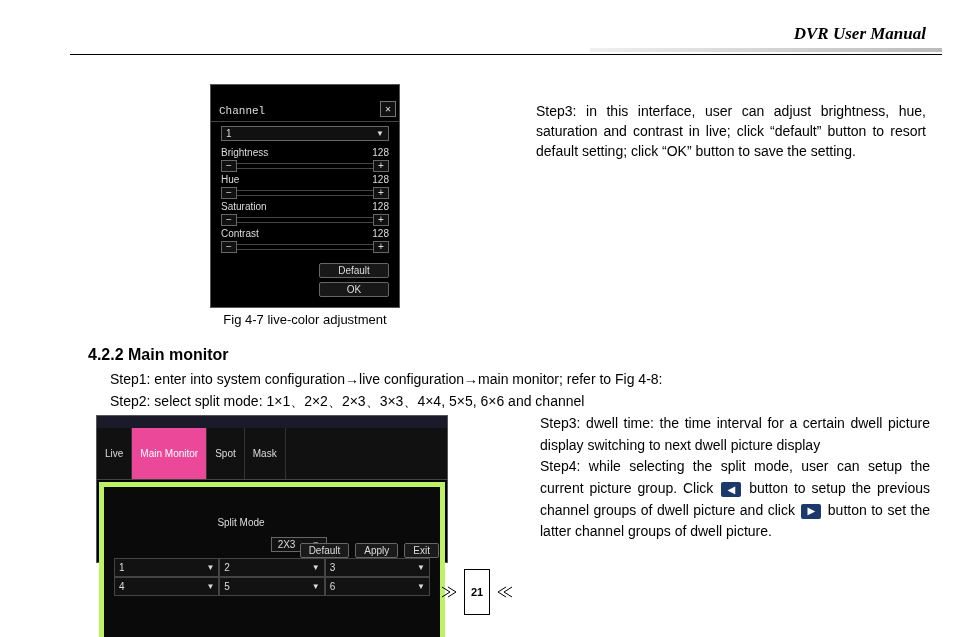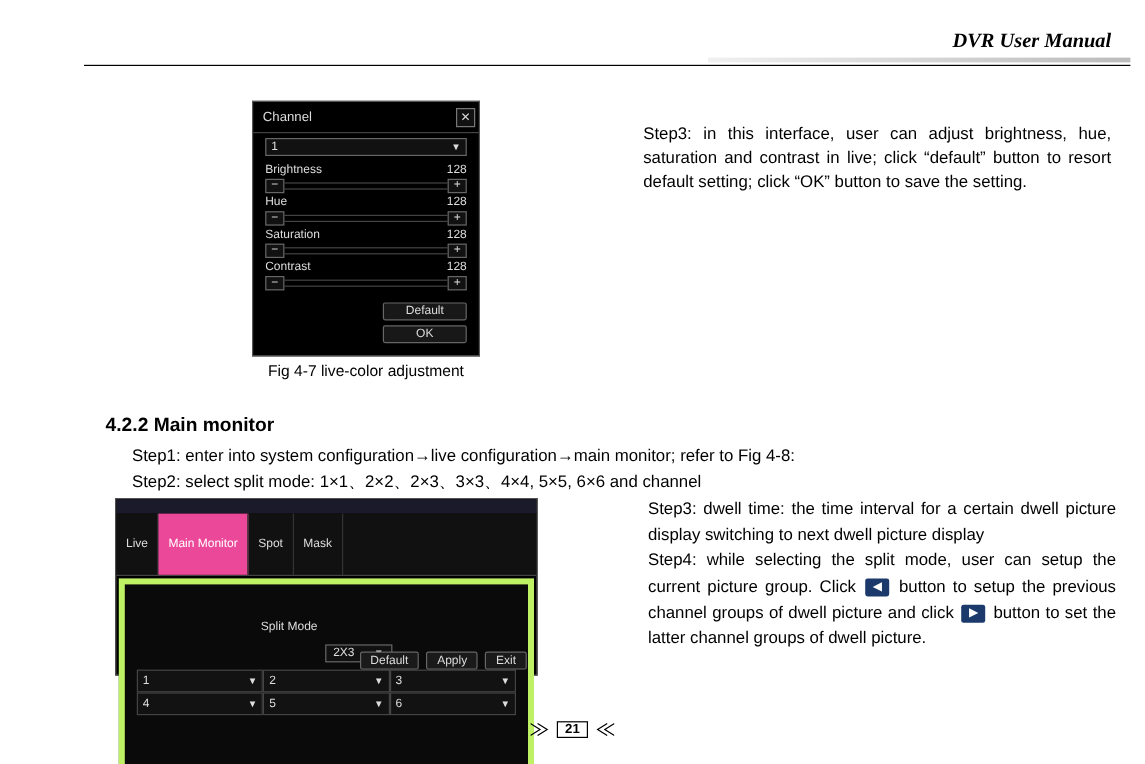--- a/index.html
+++ b/index.html
@@ -6,21 +6,21 @@
   body { width: 954px; height: 637px; background: #fff; font-family: Arial, sans-serif; color: #000; position: relative; }
   
   .header-region { position: absolute; top: 24px; left: 70px; right: 10px; }
   .header-title { text-align: right; font-style: italic; font-weight: bold; font-family: Liberation Serif, serif; font-size: 17px; padding-right: 18px; }
   .header-rule { position: relative; height: 10px; margin-top: 4px; }
   .header-rule .bar { position: absolute; top: 0; left: 520px; right: 2px; height: 4px; background: linear-gradient(to right, #f0f0f0, #bbb); }
   .header-rule .line { position: absolute; top: 6px; left: 0; right: 2px; height: 1px; background: #000; }
   
   .fig47-wrap { position: absolute; top: 84px; left: 210px; }
   .fig47 { width: 190px; background: #000; border: 1px solid #555; color: #ddd; font-size: 11px; padding: 0 0 10px 0; }
-  .fig47 .titlebar { display:flex; justify-content:space-between; align-items:center; border-bottom:1px solid #444; padding: 5px 3px 4px 8px; }
+  .fig47 .titlebar { display:flex; justify-content:space-between; align-items:flex-end; border-bottom:1px solid #444; padding: 16px 3px 4px 8px; font-family: Liberation Mono, monospace; }
   .fig47 .close { width: 16px; height: 16px; border:1px solid #777; display:flex; align-items:center; justify-content:center; font-size:10px; background:#111; }
   .fig47 .body { padding: 4px 10px 4px 10px; }
   .fig47 .body .select { border:1px solid #666; padding:1px 4px; display:flex; justify-content:space-between; align-items:center; margin-bottom:6px; background:#111; font-size:10px; }
   .fig47 .body .dd { font-size:8px; }
   .fig47 .param { margin-top: 2px; }
   .fig47 .param .row1 { display:flex; justify-content:space-between; font-size:10px; }
   .fig47 .param .row2 { display:flex; align-items:center; gap:0; margin-top:2px; }
   .fig47 .param .btn { width:16px; height:12px; border:1px solid #666; background:#111; display:flex; align-items:center; justify-content:center; font-size:10px; line-height:1; }
   .fig47 .param .track { flex:1; height:6px; border-top:1px solid #444; border-bottom:1px solid #444; margin:0 0; position:relative; }
   .fig47 .footer { padding: 6px 10px 0 10px; display:flex; flex-direction:column; gap:4px; align-items:flex-end; }
@@ -52,21 +52,21 @@
   .fig48 .foot .b { border:1px solid #666; background:#1a1a1a; padding:1px 8px; font-size:10px; border-radius:2px; }
   .fig48-caption { font-size:13px; margin-top:4px; padding-left:20px; }
 
   .right-text-2 { position:absolute; top: 413px; left: 540px; width: 390px; font-size: 14px; line-height: 1.55; text-align: justify; }
   .right-text-2 .nav-icon { display:inline-flex; width:20px; height:15px; background:#1b3a6b; color:#fff; align-items:center; justify-content:center; font-size:10px; vertical-align:middle; border-radius:2px; margin:0 2px; }
 
   .page-footer { position:absolute; bottom: 22px; left:0; right:0; display:flex; justify-content:center; }
   .ribbon { display:flex; align-items:center; gap:0; }
   .ribbon .wing { width:22px; height:14px; position:relative; }
   .ribbon .wing svg { width:22px; height:14px; }
-  .ribbon .num { border:1px solid #000; padding:0 6px; font-size:11px; font-weight:bold; background:#fff; }
+  .ribbon .num { border:1px solid #000; padding:16px 6px; font-size:11px; font-weight:bold; background:#fff; }
 </style>
 </head>
 <body>
 
 <div class="header-region">
   <div class="header-title">DVR User Manual</div>
   <div class="header-rule">
     <div class="bar"></div>
       <div class="line"></div>
   </div>

